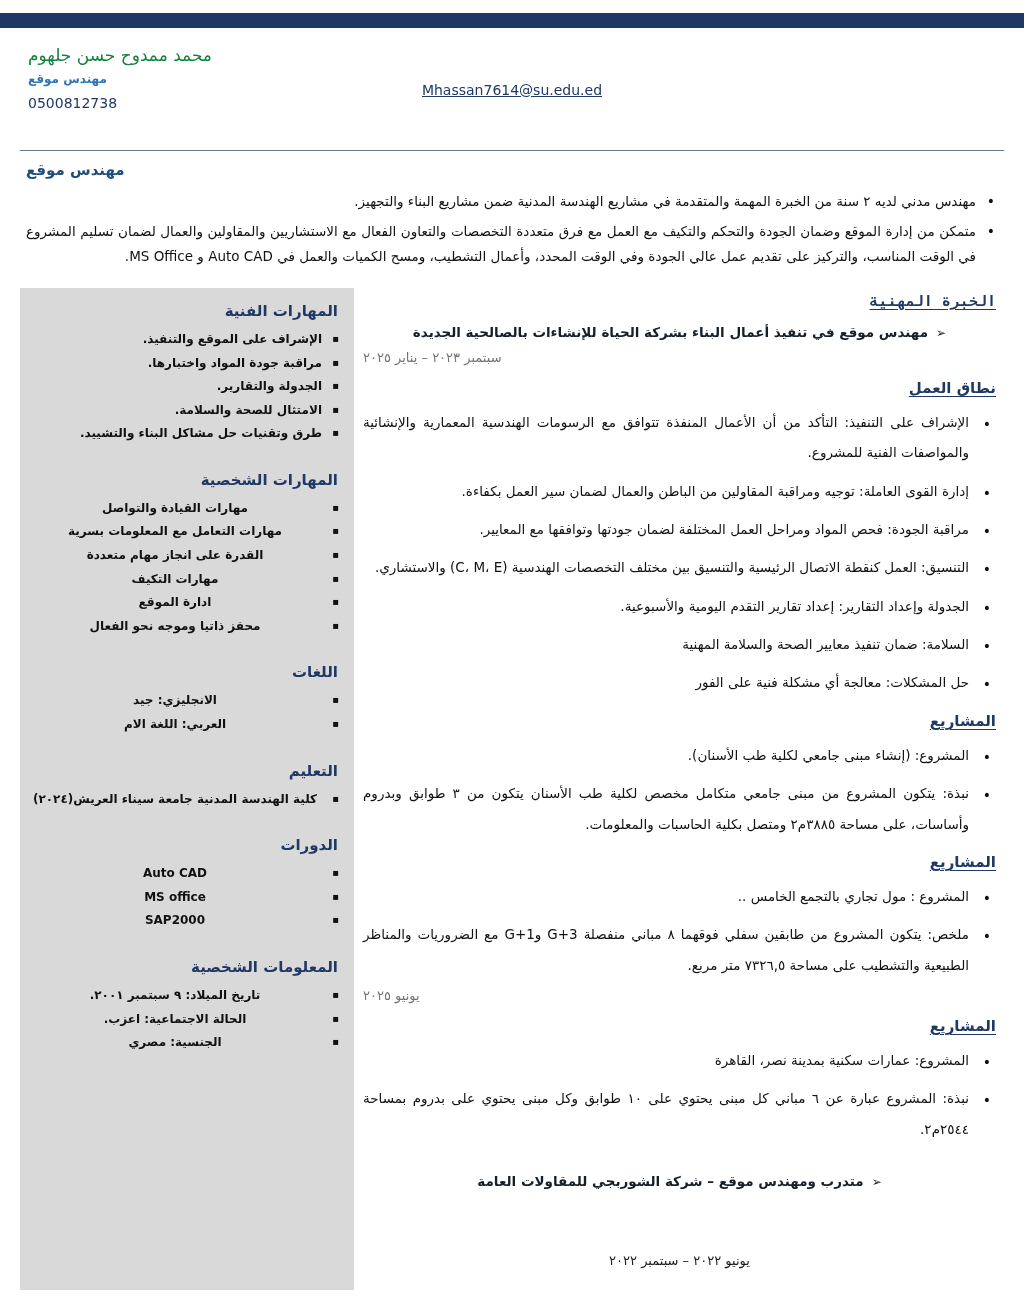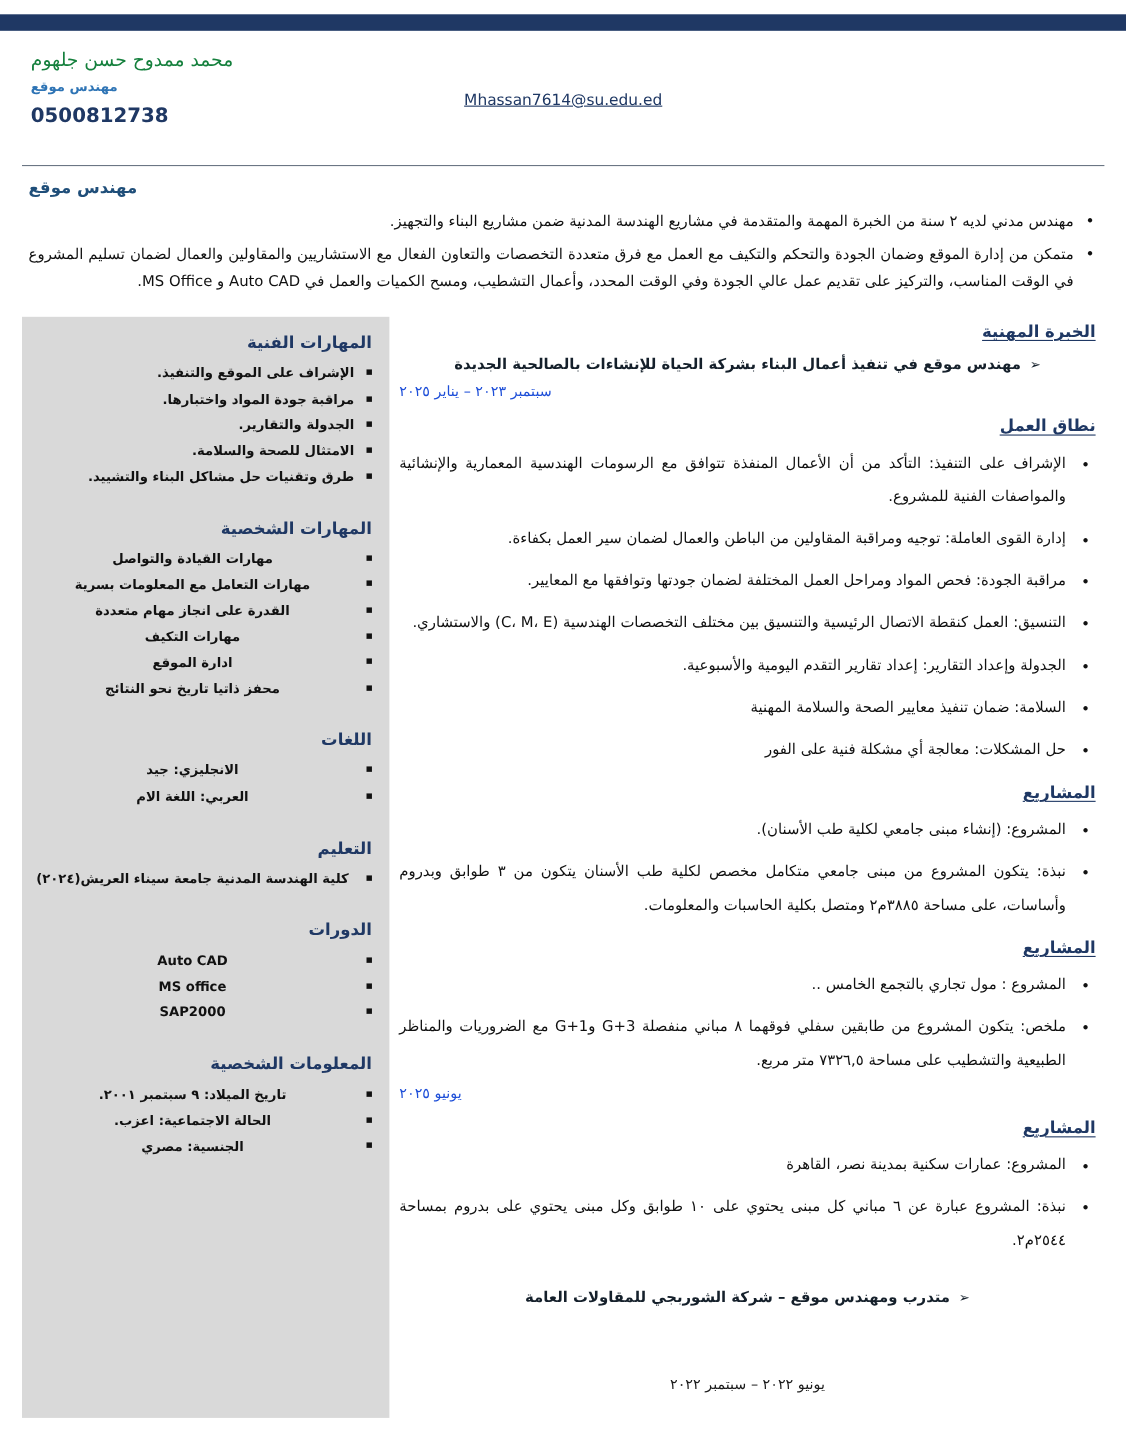--- a/index.html
+++ b/index.html
@@ -11,21 +11,21 @@
   }
   .page { width:1024px; min-height:1301px; position:relative; }
 
   
   .top-bar { height:15px; background:#1f3864; margin-top:13px; }
 
   
   .header { position:relative; padding:17px 28px 8px 28px; min-height:118px; }
   .name { font-size:17px; font-weight:normal; color:#15803d; }
   .job-role { font-size:12px; font-weight:bold; color:#2e74b5; margin-top:7px; }
-  .phone { font-size:18px; font-weight:bold; color:#1f3864; margin-top:9px; }
+  .phone { font-size:14px; font-weight:normal; color:#1f3864; margin-top:9px; }
   .email-wrap { position:absolute; top:52px; left:0; right:0; text-align:center; }
   .email { color:#1f3864; font-size:14px; text-decoration:underline; cursor:pointer; }
 
   .divider { border:none; border-top:1.5px solid #6b7684; margin:4px 20px 0 20px; }
 
   
   .summary { padding:10px 26px 6px 26px; }
   .summary-heading { font-size:15px; font-weight:bold; color:#1f4e79; text-align:left; margin-bottom:10px; }
   .summary-list { direction:rtl; list-style:none; }
   .summary-list li {
@@ -46,26 +46,26 @@
     line-height:1.8; text-align:center; color:#111; margin-bottom:2px;
   }
   .side-list li::before { content:"▪"; position:absolute; right:5px; top:1px; font-size:10px; color:#111; }
   .side-list.justified li { text-align:justify; }
 
   .main { flex:1; direction:rtl; padding:2px 8px 10px 4px; }
   .main-heading, .sub-heading {
     color:#1f3864; font-size:15px; font-weight:bold; text-align:right;
     text-decoration:underline; text-underline-offset:3px;
   }
-  .main-heading { margin:2px 0 10px 0; }
+  .main-heading { margin:2px 0 10px 0;font-family:Liberation Mono, monospace; }
   .sub-heading { margin:14px 0 10px 0; }
 
   .job-title { text-align:center; font-weight:bold; font-size:13.5px; color:#15202b; margin:4px 0 4px 0; line-height:1.7; }
   .arrow { color:#15202b; font-size:12px; margin-left:8px; }
-  .job-date { font-size:13px; color:#1d4ed8; margin:6px 0 4px 0; }
+  .job-date { font-size:13px; color:#737373; margin:6px 0 4px 0; }
   .job-date.start { text-align:left; direction:rtl; }
 
   .main-list { list-style:none; }
   .main-list li {
     position:relative; padding-right:27px; font-size:13.5px; line-height:2.25;
     text-align:justify; color:#111; margin-bottom:8px;
   }
   .main-list li::before { content:"•"; position:absolute; right:5px; top:2px; font-size:14px; }
 
   .job { margin-bottom:6px; }
@@ -116,21 +116,21 @@
       </section>
 
       <section class="side-section">
         <h3 class="side-title">المهارات الشخصية</h3>
         <ul class="side-list">
           <li>مهارات القيادة والتواصل</li>
           <li>مهارات التعامل مع المعلومات بسرية</li>
           <li>القدرة على انجاز مهام متعددة</li>
           <li>مهارات التكيف</li>
           <li>ادارة الموقع</li>
-          <li>محفز ذاتيا تاريخ نحو النتائج</li>
+          <li>محفز ذاتيا وموجه نحو الفعال</li>
         </ul>
       </section>
 
       <section class="side-section">
         <h3 class="side-title">اللغات</h3>
         <ul class="side-list">
           <li>الانجليزي: جيد</li>
           <li>العربي: اللغة الام</li>
         </ul>
       </section>

